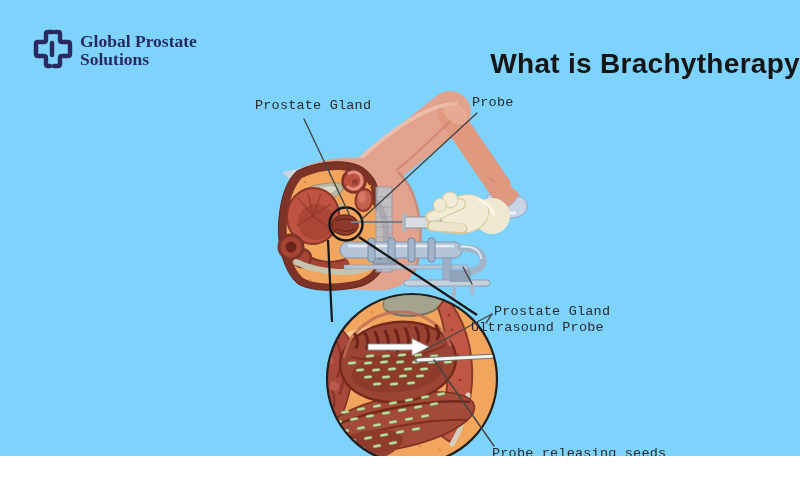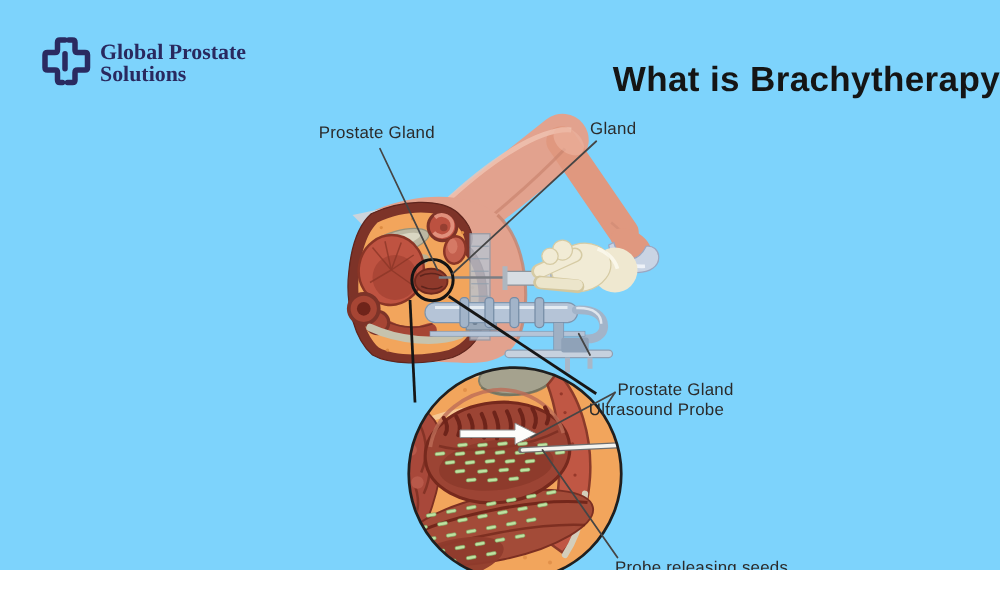--- a/index.html
+++ b/index.html
@@ -5,21 +5,21 @@
   html,body{margin:0;padding:0;background:#ffffff;}
   .page{position:relative;width:800px;height:456px;background:#7dd3fc;overflow:hidden;
         font-family:"Liberation Sans",sans-serif;}
   .logo{position:absolute;top:26px;left:33px;display:flex;align-items:flex-start;gap:7px;}
   .logo-icon{width:40px;height:40px;flex:0 0 auto;margin-top:3px;}
   .logo-text{font-family:"Liberation Serif",serif;color:#29295f;font-size:17.5px;
              line-height:1.02;padding-top:7px;font-weight:600;}
   .logo-text .l2{text-align:left;}
   .title{position:absolute;top:48px;left:0;width:100%;text-align:right;
          font-size:28px;font-weight:bold;color:#151515;letter-spacing:.3px;}
-  .fig-label{position:absolute;font-size:13.5px;color:#2b2b2b;white-space:nowrap;letter-spacing:.2px;}
+  .fig-label{position:absolute;font-size:13.5px;color:#2b2b2b;white-space:nowrap;letter-spacing:.2px;font-family:Liberation Mono, monospace;}
   #lbl-pg-top{left:255px;top:98px;}
   #lbl-needle{left:472px;top:95px;}
   #lbl-us-probe{left:471px;top:284px;margin-top:36px;}
   #lbl-pg-inset{left:494px;top:304px;}
   #lbl-seeds{left:492px;top:446px;}
   svg.scene{position:absolute;left:0;top:0;}
 </style>
 </head>
 <body>
 
@@ -313,17 +313,17 @@
       <line x1="304" y1="119" x2="350" y2="216"></line>
       <line x1="477" y1="113" x2="362" y2="219"></line>
       <line x1="463" y1="267" x2="472" y2="284"></line>
       <line x1="492" y1="314" x2="425" y2="350"></line>
       <line x1="492" y1="314" x2="486" y2="323"></line>
       <line x1="434" y1="360" x2="494" y2="446"></line>
     </g>
   </svg>
 
   <div class="fig-label" id="lbl-pg-top">Prostate Gland</div>
-  <div class="fig-label" id="lbl-needle">Gland</div>
+  <div class="fig-label" id="lbl-needle">Probe</div>
   <div class="fig-label" id="lbl-us-probe">Ultrasound Probe</div>
   <div class="fig-label" id="lbl-pg-inset">Prostate Gland</div>
   <div class="fig-label" id="lbl-seeds">Probe releasing seeds</div>
 </div>
 
 </body></html>

